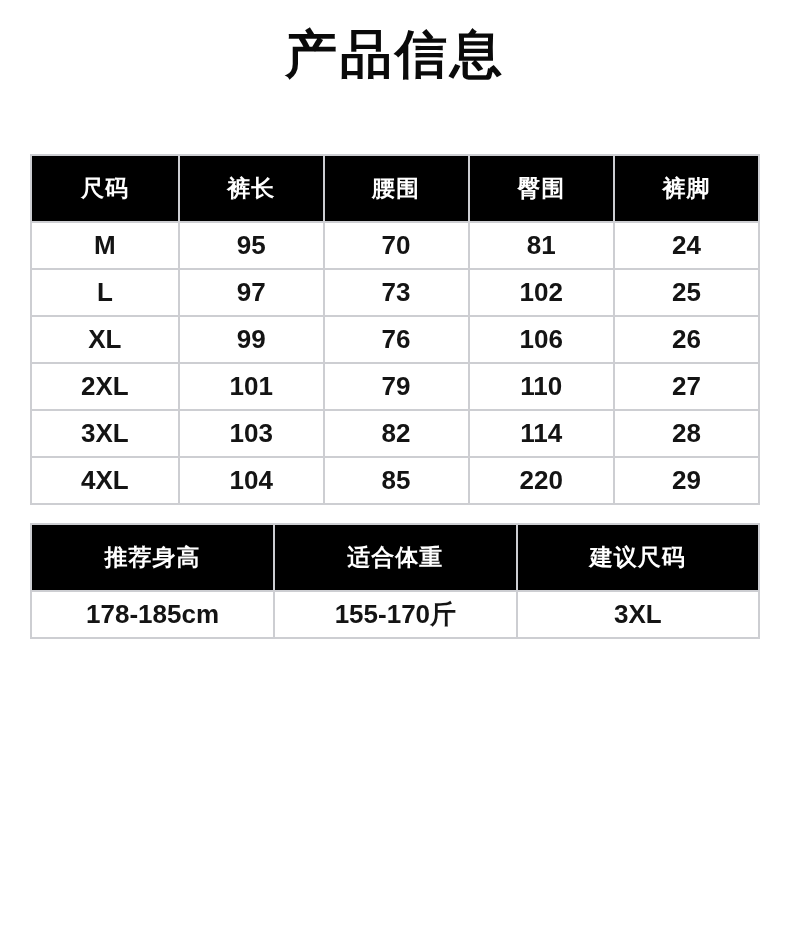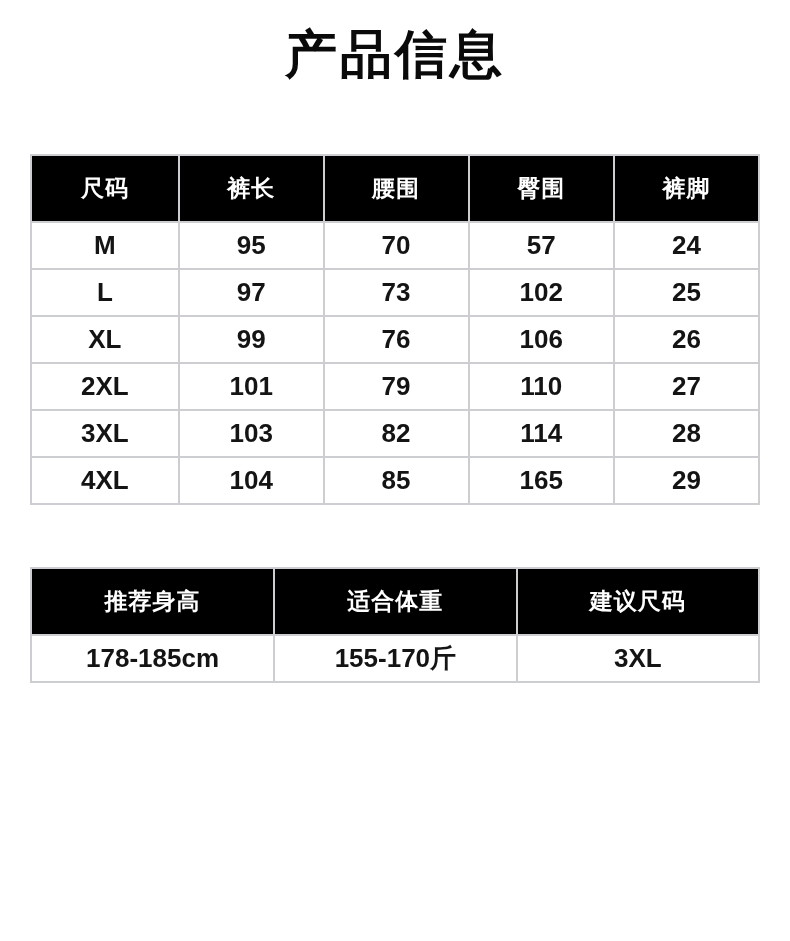--- a/index.html
+++ b/index.html
@@ -25,21 +25,21 @@
     color: #0a0a0a;
     letter-spacing: 3px;
   }
   table.tbl {
     width: 730px;
     border-collapse: collapse;
     table-layout: fixed;
     margin: 0 auto;
   }
   table.tbl-sizes { margin-top: 70px; }
-  table.tbl-reco  { margin-top: 62px; }
+  table.tbl-reco  { margin-top: 18px; }
   .tbl th {
     background: #000000;
     color: #ffffff;
     font-size: 23px;
     font-weight: 700;
     height: 49px;
     border: 2px solid #cdced2;
     text-align: center;
     padding: 8px;
     letter-spacing: 1px;
@@ -78,21 +78,21 @@
         <th>腰围</th>
         <th>臀围</th>
         <th>裤脚</th>
       </tr>
     </thead>
     <tbody>
       <tr>
         <td>M</td>
         <td>95</td>
         <td>70</td>
-        <td>57</td>
+        <td>81</td>
         <td>24</td>
       </tr>
       <tr>
         <td>L</td>
         <td>97</td>
         <td>73</td>
         <td>102</td>
         <td>25</td>
       </tr>
       <tr>
@@ -113,21 +113,21 @@
         <td>3XL</td>
         <td>103</td>
         <td>82</td>
         <td>114</td>
         <td>28</td>
       </tr>
       <tr>
         <td>4XL</td>
         <td>104</td>
         <td>85</td>
-        <td>165</td>
+        <td>220</td>
         <td>29</td>
       </tr>
     </tbody>
   </table>
 
   <table class="tbl tbl-reco">
     <colgroup>
       <col style="width:33.4%">
         <col style="width:33.3%">
         <col style="width:33.3%">

